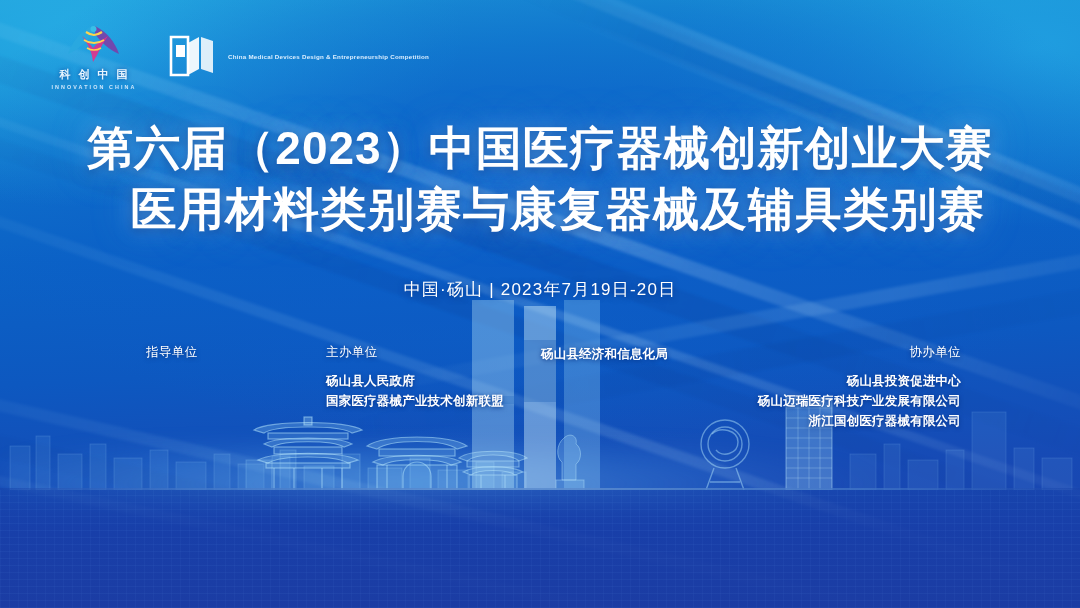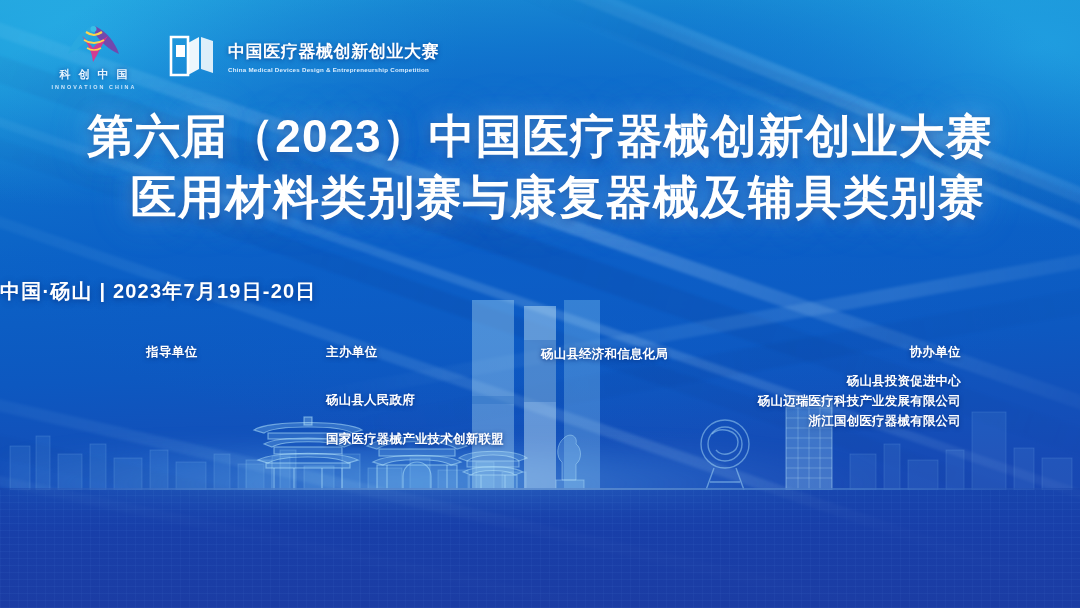--- a/index.html
+++ b/index.html
@@ -57,42 +57,42 @@
   .kc-cn { display:flex; gap:7px; margin-top:3px; }
   .kc-cn span { font-size:11px; font-weight:700; color:#e9f6ff; letter-spacing:1px; text-shadow:0 0 4px rgba(10,60,150,.8); }
   .kc-en { font-size:5.4px; font-weight:700; color:#cfe8fb; letter-spacing:2.1px; margin-top:2px; }
   .logo-comp { display:flex; align-items:center; gap:12px; }
   .comp-mark { width:48px; height:46px; }
   .comp-txt { display:flex; flex-direction:column; gap:3px; }
   .comp-cn { font-size:17px; font-weight:700; color:#ffffff; letter-spacing:.6px; text-shadow:0 1px 4px rgba(6,48,130,.7); }
   .comp-en { font-size:6.2px; font-weight:700; color:#dcefff; letter-spacing:.25px; white-space:nowrap; }
 
   
-  .titles { position:absolute; top:106px; left:0; right:0; text-align:center; }
+  .titles { position:absolute; top:118px; left:0; right:0; text-align:center; }
   .t-line {
     font-size:46px; font-weight:700; color:#ffffff; letter-spacing:1px; line-height:1.32;
     text-shadow:0 0 18px rgba(120,200,255,.55), 0 2px 10px rgba(4,40,120,.75), 0 0 42px rgba(150,215,255,.35);
   }
   .t-line.l2 { letter-spacing:1.5px;padding-left:36px; }
 
   .meta {
-    position:absolute; top:278px; left:0; right:0; 
-    font-size:20px; font-weight:700; color:#ffffff; letter-spacing:1.2px;
+    position:absolute; top:278px; left:0; right:0; text-align:center;
+    font-size:17px; font-weight:400; color:#ffffff; letter-spacing:1.2px;
     text-shadow:0 1px 6px rgba(5,45,125,.8);
   }
 
   
   .orgs { position:absolute; top:344px; left:146px; display:flex; gap:0; }
   .org-col { display:flex; flex-direction:column; }
   .org-col:nth-child(1){ width:180px; }
-  .org-col:nth-child(2){ width:215px;gap:19px; }
+  .org-col:nth-child(2){ width:215px; }
   .org-col:nth-child(3){ width:170px; }
   .org-col:nth-child(4){ width:250px;align-items:flex-end; }
   .org-head {
-    font-size:12.5px; font-weight:700; color:#ffffff; letter-spacing:.4px; margin-bottom:10px;
+    font-size:12.5px; font-weight:400; color:#ffffff; letter-spacing:.4px; margin-bottom:10px;
     text-shadow:0 1px 4px rgba(5,45,125,.85);
   }
   .org-item {
     font-size:12.5px; font-weight:700; color:#ffffff; letter-spacing:.2px; line-height:1.6;
     text-shadow:0 1px 4px rgba(5,45,125,.85); white-space:nowrap;
   }
 </style>
 </head>
 <body>
 
@@ -274,21 +274,20 @@
     <div class="logo-comp">
       <svg class="comp-mark" viewBox="0 0 48 46">
         <g fill="none" stroke="#ffffff" stroke-width="2.6">
           <path d="M3 4 L3 42 L20 42 L20 4 Z"></path>
           <path d="M20 10 L20 42 L31 36 L31 4 Z" fill="rgba(255,255,255,0.92)" stroke="none"></path>
           <path d="M33 4 L45 8 L45 40 L33 36 Z" fill="rgba(255,255,255,0.85)" stroke="none"></path>
         </g>
         <rect x="8" y="12" width="9" height="12" fill="#ffffff"></rect>
       </svg>
       <div class="comp-txt">
-        <div class="comp-cn">中国医疗器械创新创业大赛</div>
         <div class="comp-en">China Medical Devices Design &amp; Entrepreneurship Competition</div>
       </div>
     </div>
   </div>
 
   <div class="titles">
     <div class="t-line l1">第六届（2023）中国医疗器械创新创业大赛</div>
     <div class="t-line l2">医用材料类别赛与康复器械及辅具类别赛</div>
   </div>
 

